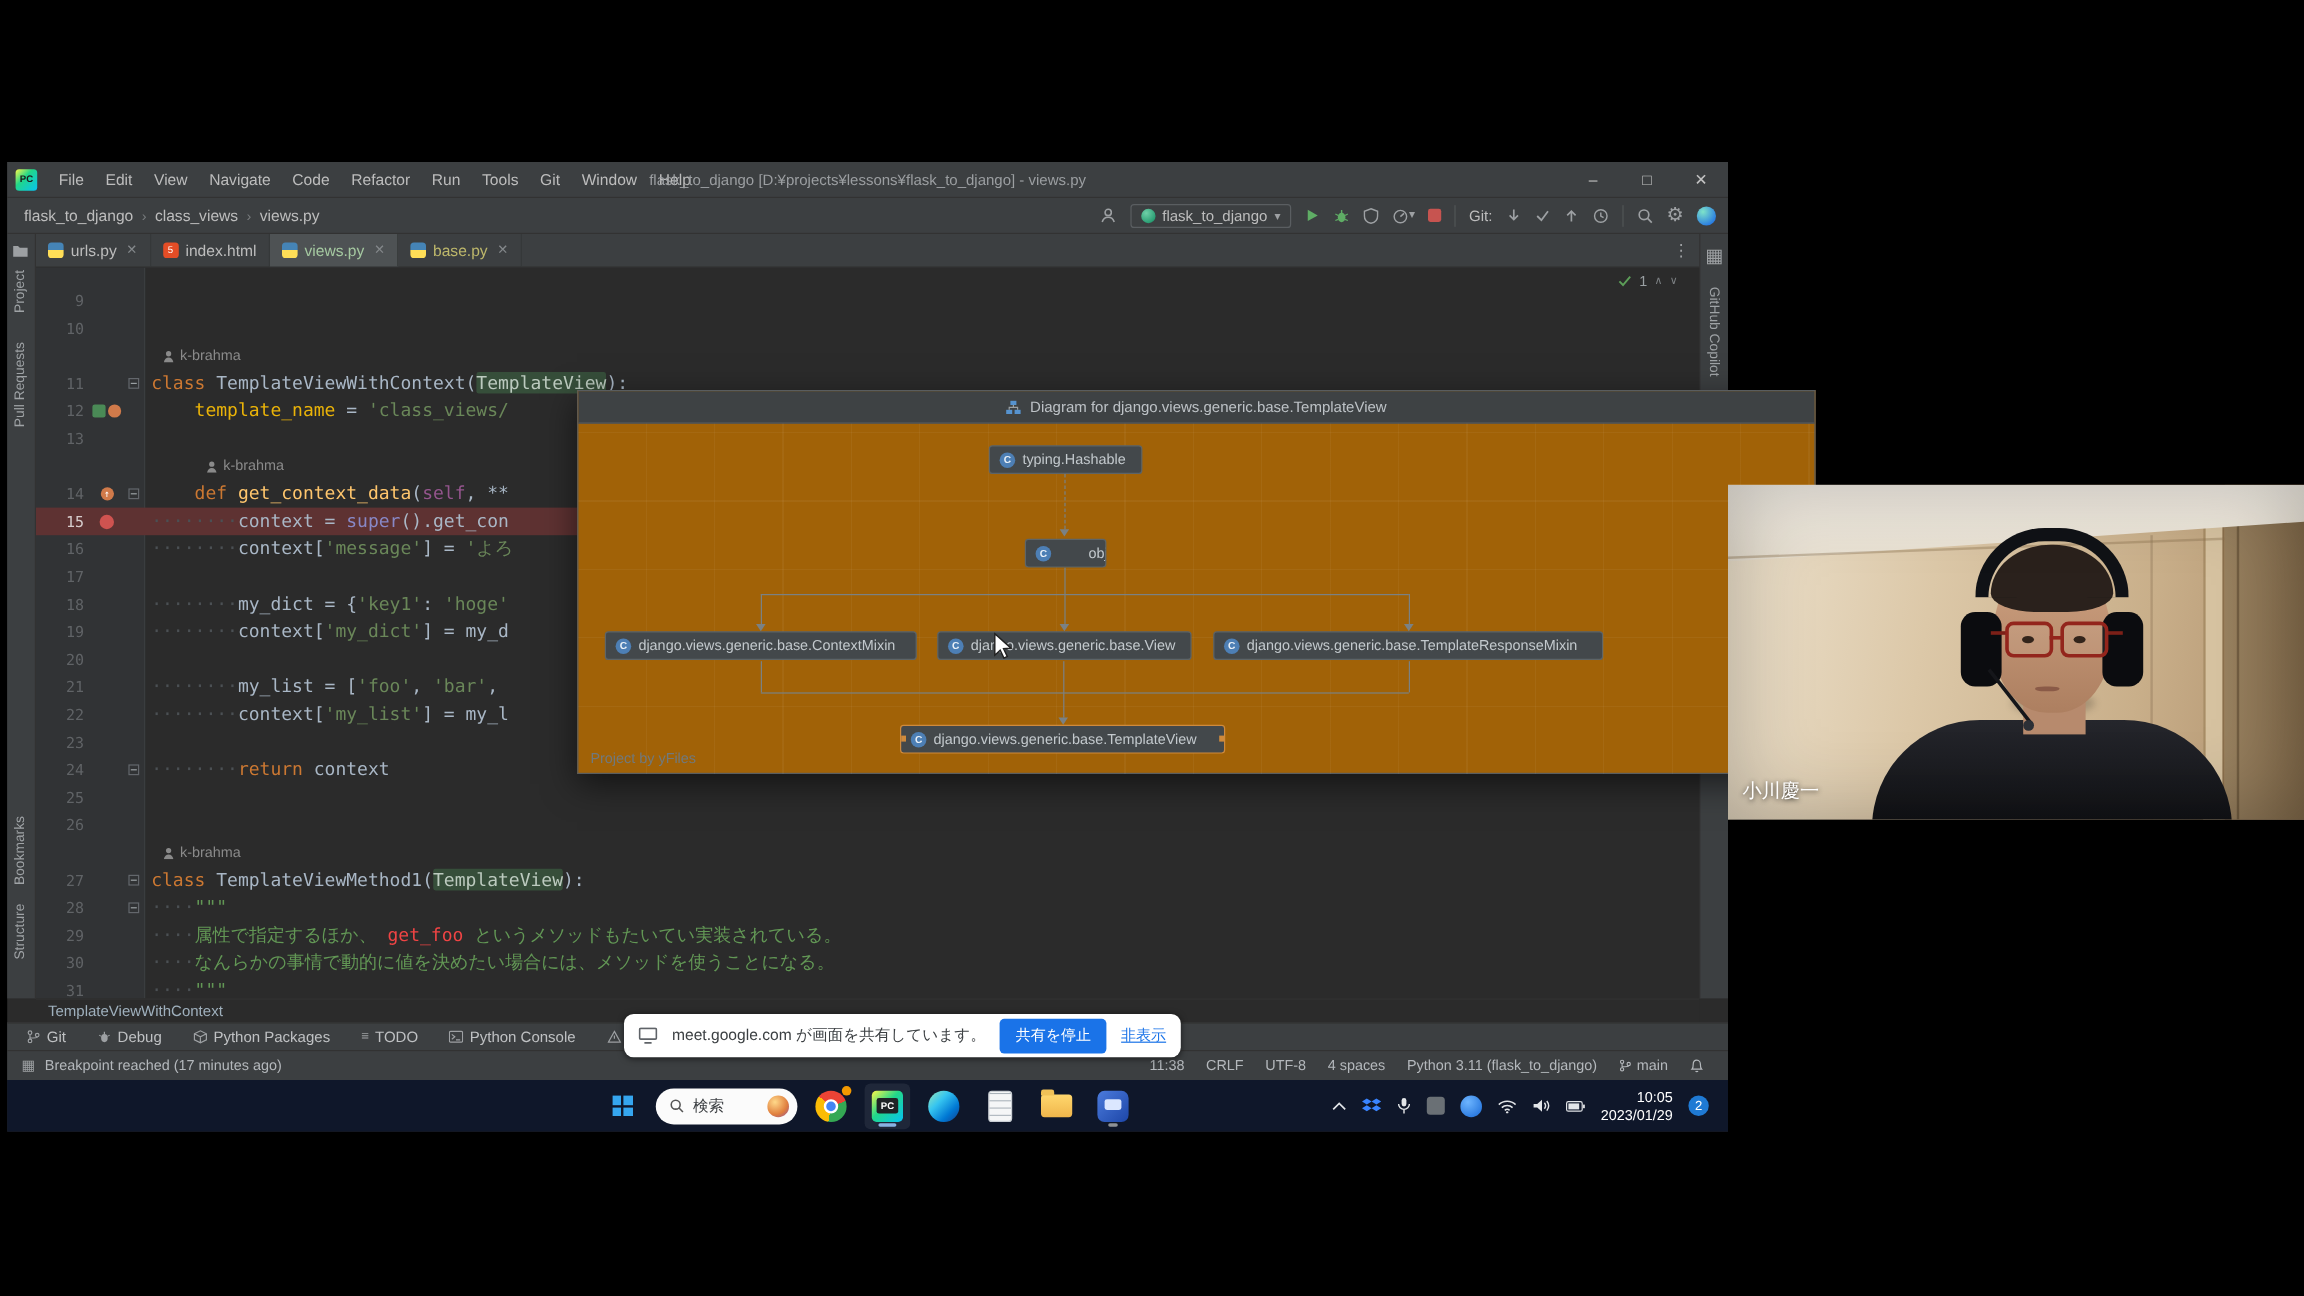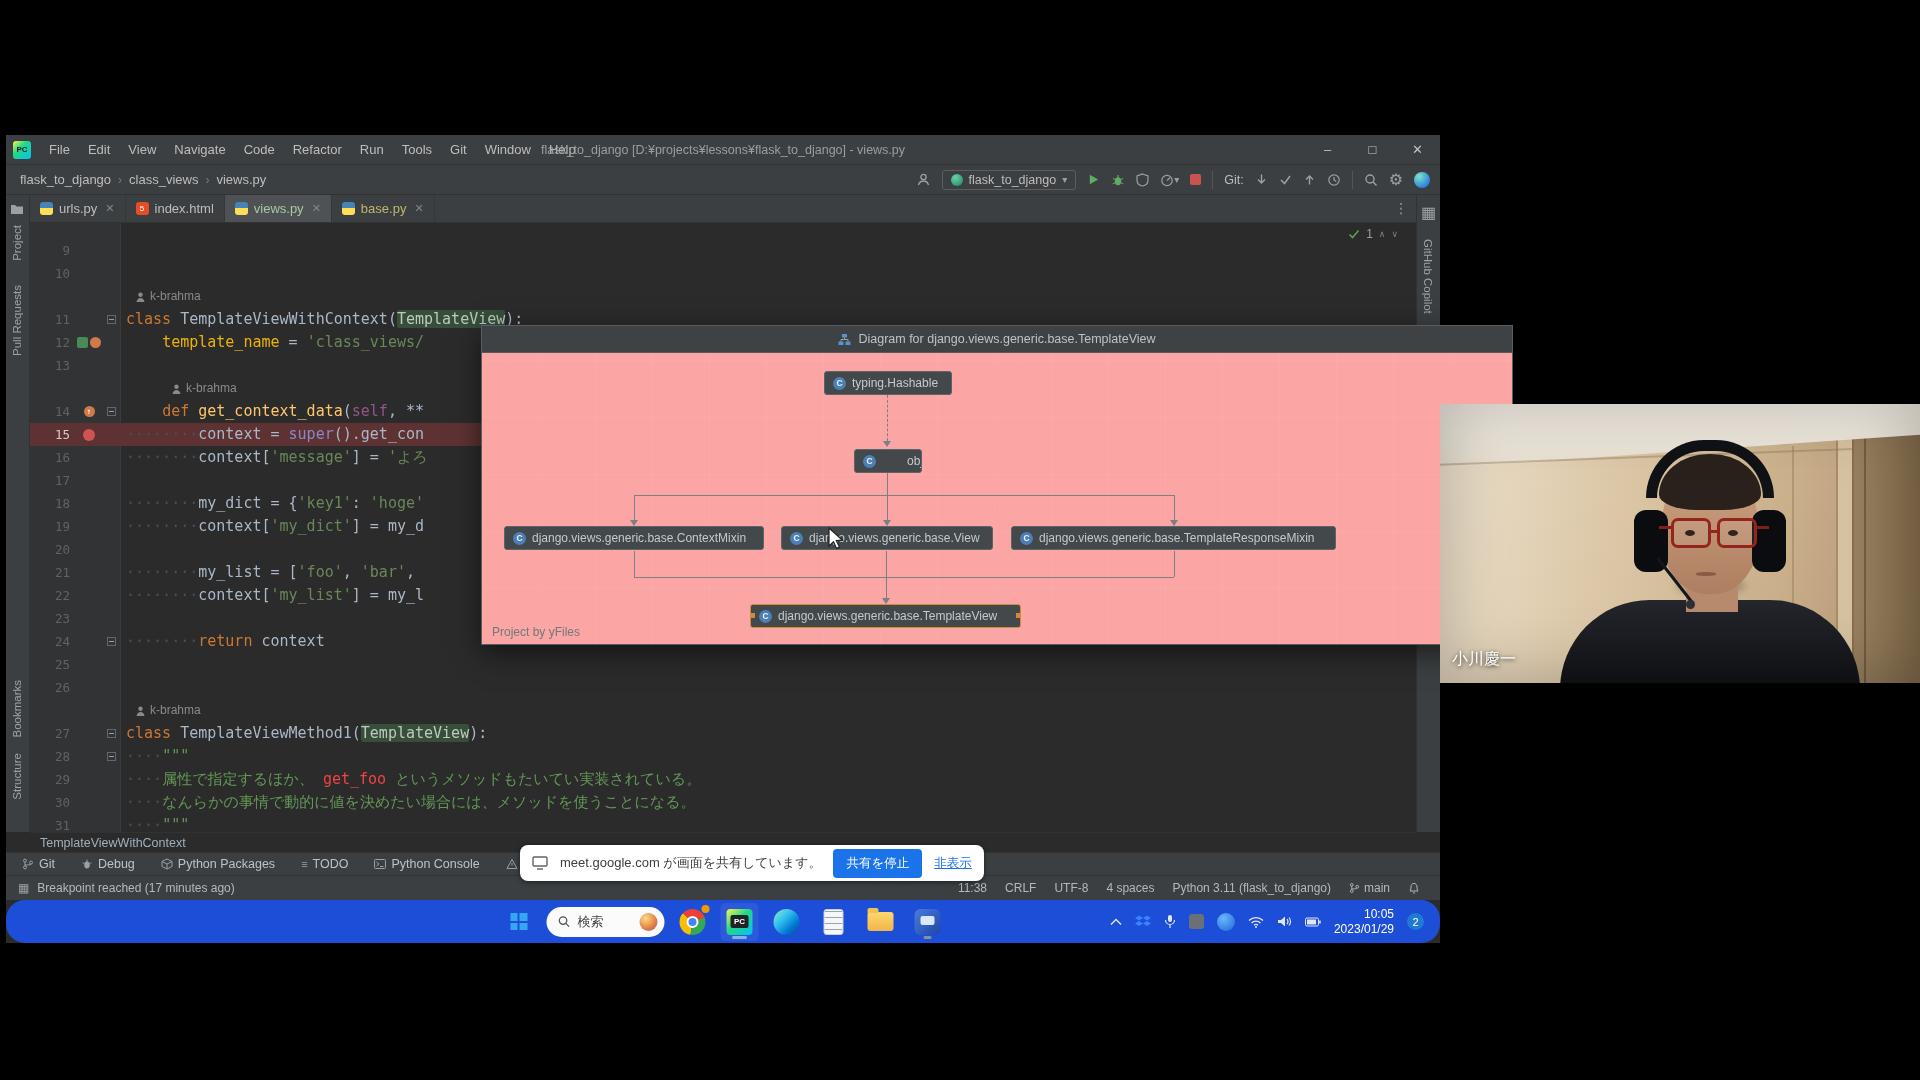--- a/index.html
+++ b/index.html
@@ -78,21 +78,21 @@
              font-size:12px;color:#8a8a8a;}
   .tk-kw{color:#cc7832;} .tk-kw2{color:#8888c6;} .tk-cls{color:#a9b7c6;} .tk-fn{color:#ffc66d;}
   .tk-self{color:#94558d;} .tk-str{color:#6a8759;} .tk-doc{color:#629755;}
   .tk-doci{color:#ef4444;} .tk-pl{color:#a9b7c6;} .tk-ws{color:#4b5054;}
   .tk-attr{color:#eab308;} .tk-occ{color:#bccabf;background:#364e3a;border-radius:2px;}
   .inspect-widget{position:absolute;right:18px;top:4px;display:flex;align-items:center;gap:6px;
                   font-size:12px;color:#9aa0a3;}
   .chev{font-size:9px;color:#7d8184;}
   
   .diagram-popup{position:absolute;left:475px;top:190px;width:1032px;height:320px;z-index:5;
-                 background:#fca5a5;border:1px solid #595d5f;box-sizing:border-box;
+                 background:#a16207;border:1px solid #595d5f;box-sizing:border-box;
                  box-shadow:0 8px 26px rgba(0,0,0,.55);}
   .dia-header{height:26px;background:#3e4244;border-bottom:1px solid #565a5c;display:flex;
               align-items:center;justify-content:center;gap:7px;font-size:12.5px;color:#bdc2c6;}
   .dia-body{position:relative;height:292px;
      background-image:repeating-linear-gradient(0deg,transparent 0 56px,rgba(255,255,255,.045) 56px 57px),
                       repeating-linear-gradient(90deg,transparent 0 56px,rgba(255,255,255,.045) 56px 57px);}
   .dnode{position:absolute;height:24px;box-sizing:border-box;display:flex;align-items:center;gap:6px;
          padding:0 8px;background:#43484b;border:1px solid #5d6467;border-radius:3px;color:#c3c9cd;
          font-size:12px;white-space:nowrap;overflow:hidden;}
   .cicon{width:13px;height:13px;border-radius:50%;background:#4d7fb5;flex:none;display:flex;
@@ -124,21 +124,21 @@
   .twb-item{display:flex;align-items:center;gap:5px;margin-left:26px;font-size:12.5px;color:#bfc1c3;}
   .twb-item:first-of-type{margin-left:16px;}
   .statusbar{position:absolute;left:0;right:0;top:740px;height:25px;background:#3c3f41;
              border-top:1px solid #323232;box-sizing:border-box;display:flex;align-items:center;
              padding:0 12px;font-size:12px;color:#b4b8bc;}
   .sb-left{display:flex;align-items:center;gap:8px;}
   .sb-right{margin-left:auto;display:flex;align-items:center;gap:18px;padding-right:8px;}
   .sb-item{white-space:nowrap;}
   .branch-wrap{display:flex;align-items:center;gap:4px;}
   
-  .taskbar{position:absolute;left:0;top:765px;width:100%;height:43px;background:#1d4ed8;border-radius:19px;}
+  .taskbar{position:absolute;left:0;top:765px;width:100%;height:43px;background:#0f172a;}
   .tb-center{position:absolute;left:50%;top:0;height:100%;transform:translateX(-50%);
              display:flex;align-items:center;gap:9px;}
   .tb-slot{width:38px;height:38px;display:flex;align-items:center;justify-content:center;
            position:relative;border-radius:5px;}
   .tb-slot.active{background:rgba(255,255,255,.07);}
   .tb-slot.active::after{content:'';position:absolute;bottom:2px;left:50%;transform:translateX(-50%);
            width:15px;height:3px;border-radius:2px;background:#88b2e2;}
   .tb-slot.open::after{content:'';position:absolute;bottom:2px;left:50%;transform:translateX(-50%);
            width:8px;height:3px;border-radius:2px;background:#8d9196;}
   .win-logo{width:17px;height:17px;display:grid;grid-template-columns:1fr 1fr;grid-template-rows:1fr 1fr;gap:2px;}

